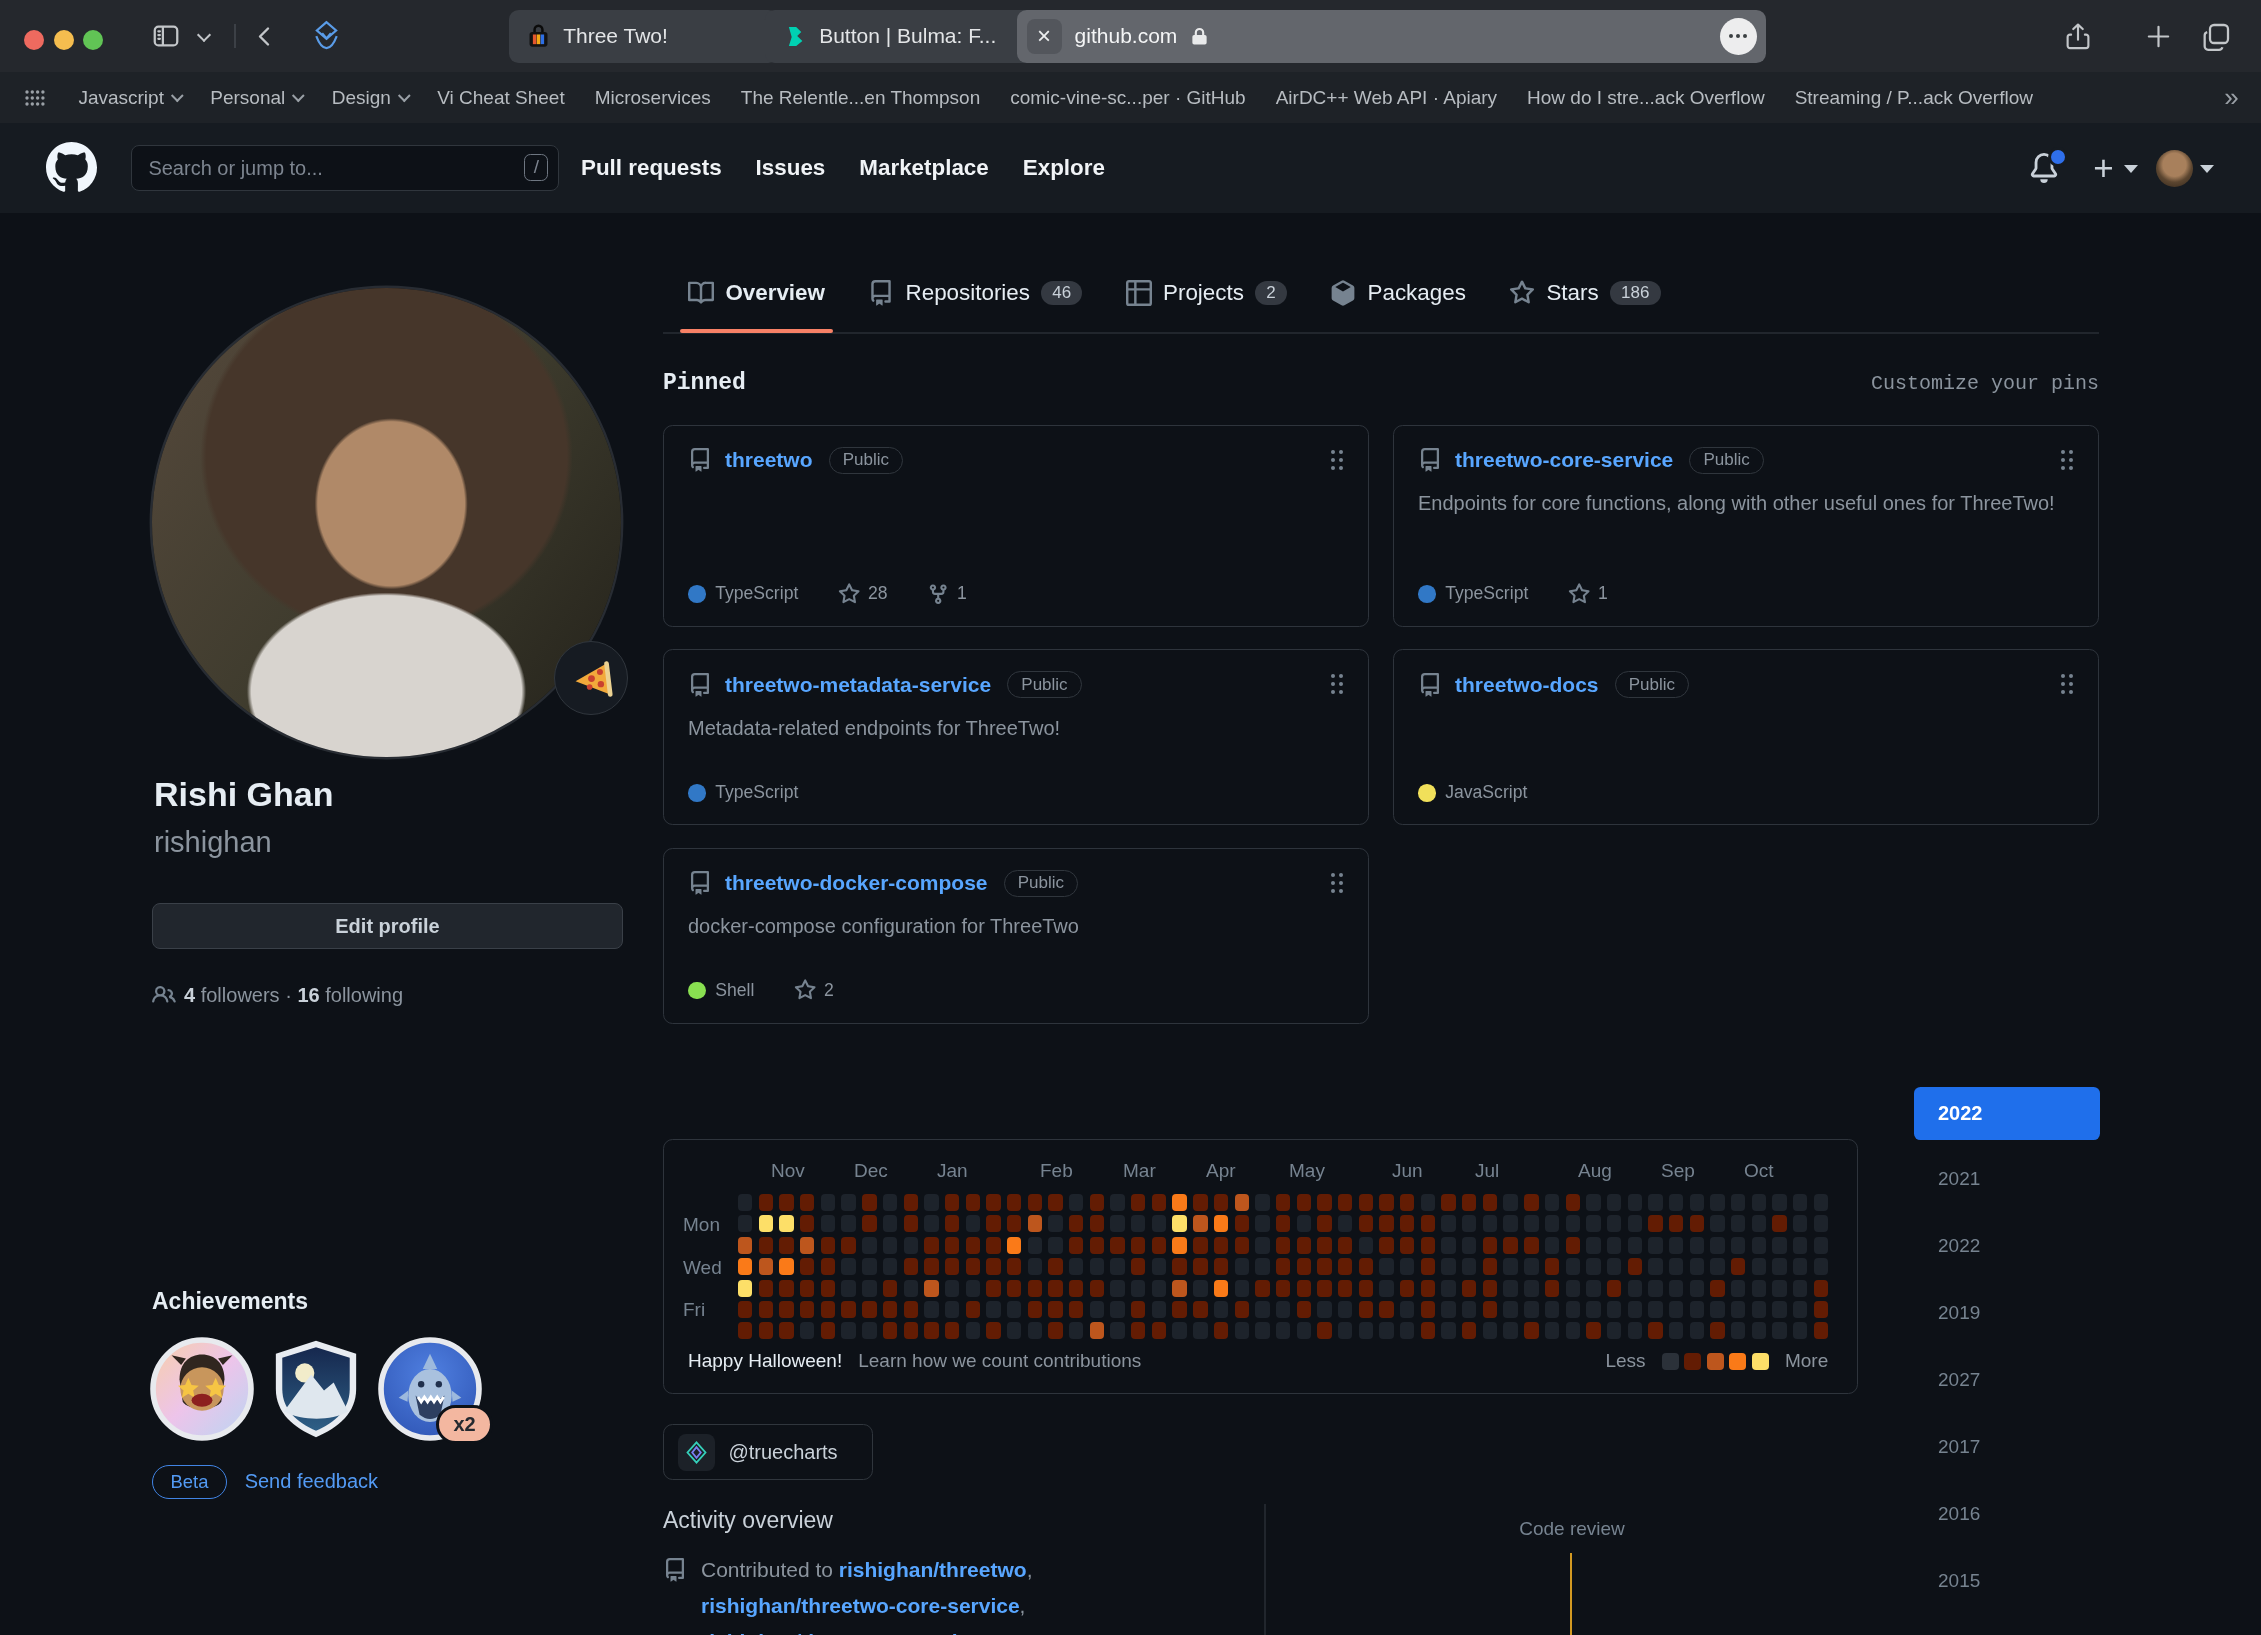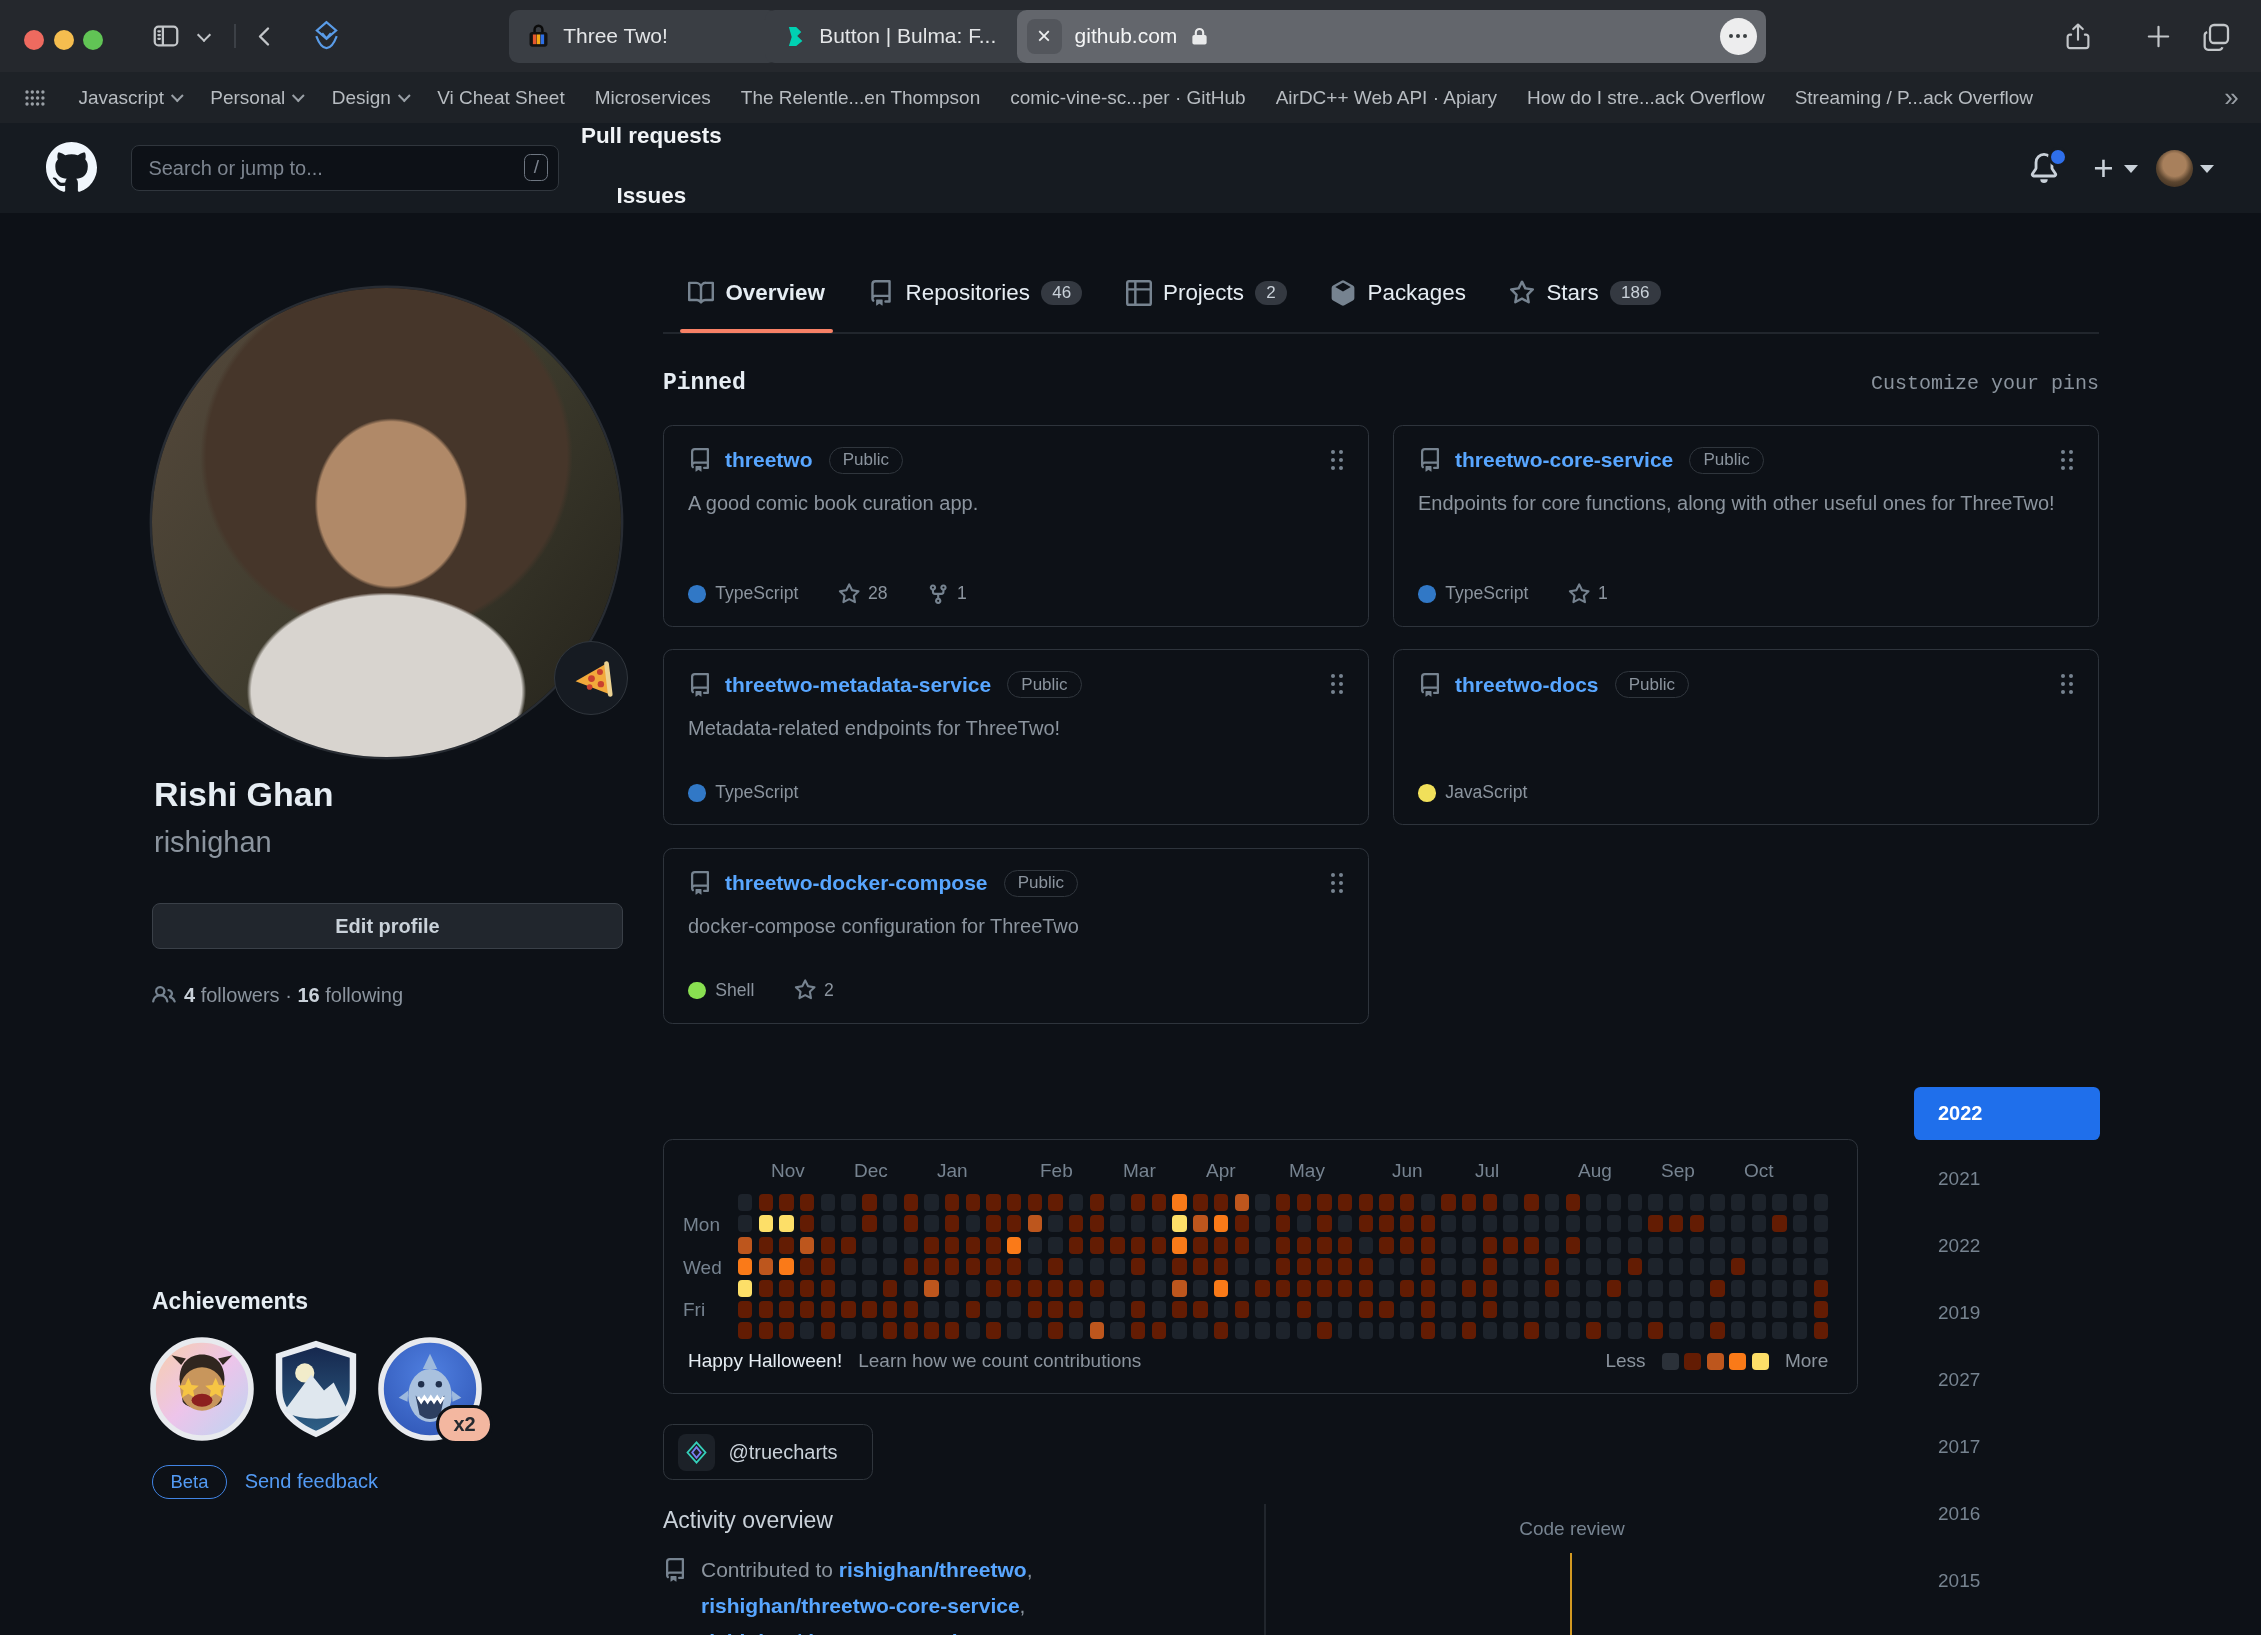--- a/index.html
+++ b/index.html
@@ -41,21 +41,21 @@
   .bm-item .caret-down{display:inline-block;width:7.2px;height:7.2px;border-right:2px solid #9aa0a6;border-bottom:2px solid #9aa0a6;transform:rotate(45deg) translateY(-2.4px);}
   .bm-overflow{margin-left:auto;font-size:26px;color:#9aa0a6;}
 
   
   .gh-header{position:absolute;left:0;top:123px;width:2261px;height:90px;background:#161b21;}
   .gh-logo{position:absolute;left:46px;top:19px;width:51px;height:51px;color:#f0f6fc;}
   .gh-search{position:absolute;left:131px;top:21.6px;width:428px;height:46px;box-sizing:border-box;background:#0d1117;border:1.6px solid #30363d;border-radius:8px;}
   .gh-search input{position:absolute;left:14.4px;top:0;width:344px;height:43px;background:transparent;border:none;outline:none;color:#c9d1d9;font-size:20px;font-family:"Liberation Sans",sans-serif;}
   .gh-search input::placeholder{color:#7d8590;}
   .slash-hint{position:absolute;right:9.6px;top:8px;width:24px;height:27px;border:1.6px solid #6e7681;border-radius:6.4px;color:#7d8590;font-size:19px;display:flex;align-items:center;justify-content:center;box-sizing:border-box;}
-  .gh-nav{position:absolute;left:581px;top:0;height:90px;display:flex;align-items:center;gap:34px;flex-direction:column;}
+  .gh-nav{position:absolute;left:581px;top:0;height:90px;display:flex;align-items:center;gap:34px;}
   .gh-nav a{font-size:22.4px;font-weight:700;color:#f0f3f6;white-space:nowrap;}
   .gh-bell{position:absolute;left:2029px;top:30px;width:30px;height:30px;color:#c9d1d9;}
   .bell-dot{position:absolute;left:2048px;top:24px;width:14.4px;height:14.4px;border-radius:50%;background:#2f6feb;border:3.2px solid #161b21;}
   .gh-plus{position:absolute;left:2090px;top:29px;width:27px;height:32px;color:#c9d1d9;font-size:35px;font-weight:300;display:flex;align-items:center;justify-content:center;}
   .gh-caret{position:absolute;width:0;height:0;border-left:7.2px solid transparent;border-right:7.2px solid transparent;border-top:8.8px solid #c9d1d9;}
   .caret-a{left:2124px;top:42px;} .caret-b{left:2200px;top:42px;}
   .gh-avatar{position:absolute;left:2156px;top:27px;width:37px;height:37px;border-radius:50%;background:radial-gradient(circle at 50% 40%,#a8805c 0 40%,#5c4630 60%,#2e241a 100%);}
 
   
   .page{position:absolute;left:0;top:213px;width:2261px;height:1422px;background:#0d1117;}
@@ -443,21 +443,20 @@
               <svg viewBox="0 0 16 16" fill="currentColor">
                 <path d="M2 2.5A2.5 2.5 0 0 1 4.5 0h8.75a.75.75 0 0 1 .75.75v12.5a.75.75 0 0 1-.75.75h-2.5a.75.75 0 0 1 0-1.5h1.75v-2h-8a1 1 0 0 0-.714 1.7.75.75 0 1 1-1.072 1.05A2.495 2.495 0 0 1 2 11.5Zm10.5-1h-8a1 1 0 0 0-1 1v6.708A2.486 2.486 0 0 1 4.5 9h8ZM5 12.25a.25.25 0 0 1 .25-.25h3.5a.25.25 0 0 1 .25.25v3.25a.25.25 0 0 1-.4.2l-1.45-1.087a.249.249 0 0 0-.3 0L5.4 15.7a.25.25 0 0 1-.4-.2Z"></path>
               </svg>
             </span>
          <a class="repo-name">threetwo</a>
          <span class="vis-pill">Public</span>
          <span class="grabber">
               <i></i>
             </span>
        </div>
-       <p class="card-desc">A good comic book curation app.</p>
        <div class="card-foot">
          <span class="lang"><i style="background:#3178c6"></i>TypeScript</span>
          <span class="stat"><span class="ic ">
                 <svg viewBox="0 0 16 16" fill="currentColor">
                   <path d="M8 .25a.75.75 0 0 1 .673.418l1.882 3.815 4.21.612a.75.75 0 0 1 .416 1.279l-3.046 2.97.719 4.192a.751.751 0 0 1-1.088.791L8 12.347l-3.766 1.98a.75.75 0 0 1-1.088-.79l.72-4.194L.818 6.374a.75.75 0 0 1 .416-1.28l4.21-.611L7.327.668A.75.75 0 0 1 8 .25Zm0 2.445L6.615 5.5a.75.75 0 0 1-.564.41l-3.097.45 2.24 2.184a.75.75 0 0 1 .216.664l-.528 3.084 2.769-1.456a.75.75 0 0 1 .698 0l2.77 1.456-.53-3.084a.75.75 0 0 1 .216-.664l2.24-2.183-3.096-.45a.75.75 0 0 1-.564-.41L8 2.694Z"></path>
                 </svg>
               </span>28</span>
          <span class="stat"><span class="ic ">
                 <svg viewBox="0 0 16 16" fill="currentColor">
                   <path d="M5 5.372v.878c0 .414.336.75.75.75h4.5a.75.75 0 0 0 .75-.75v-.878a2.25 2.25 0 1 1 1.5 0v.878a2.25 2.25 0 0 1-2.25 2.25h-1.5v2.128a2.251 2.251 0 1 1-1.5 0V8.5h-1.5A2.25 2.25 0 0 1 3.5 6.25v-.878a2.25 2.25 0 1 1 1.5 0ZM5 3.25a.75.75 0 1 0-1.5 0 .75.75 0 0 0 1.5 0Zm6.75.75a.75.75 0 1 0 0-1.5.75.75 0 0 0 0 1.5Zm-3 8.75a.75.75 0 1 0-1.5 0 .75.75 0 0 0 1.5 0Z"></path>

